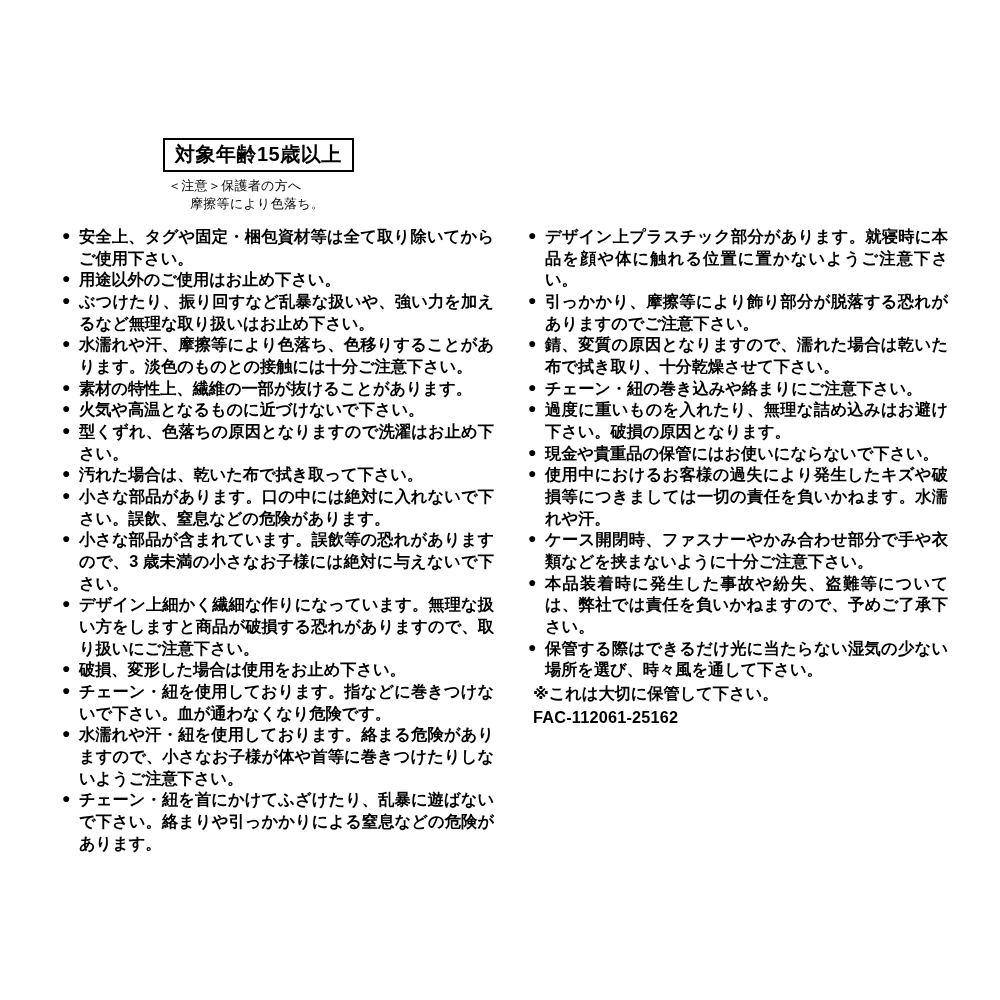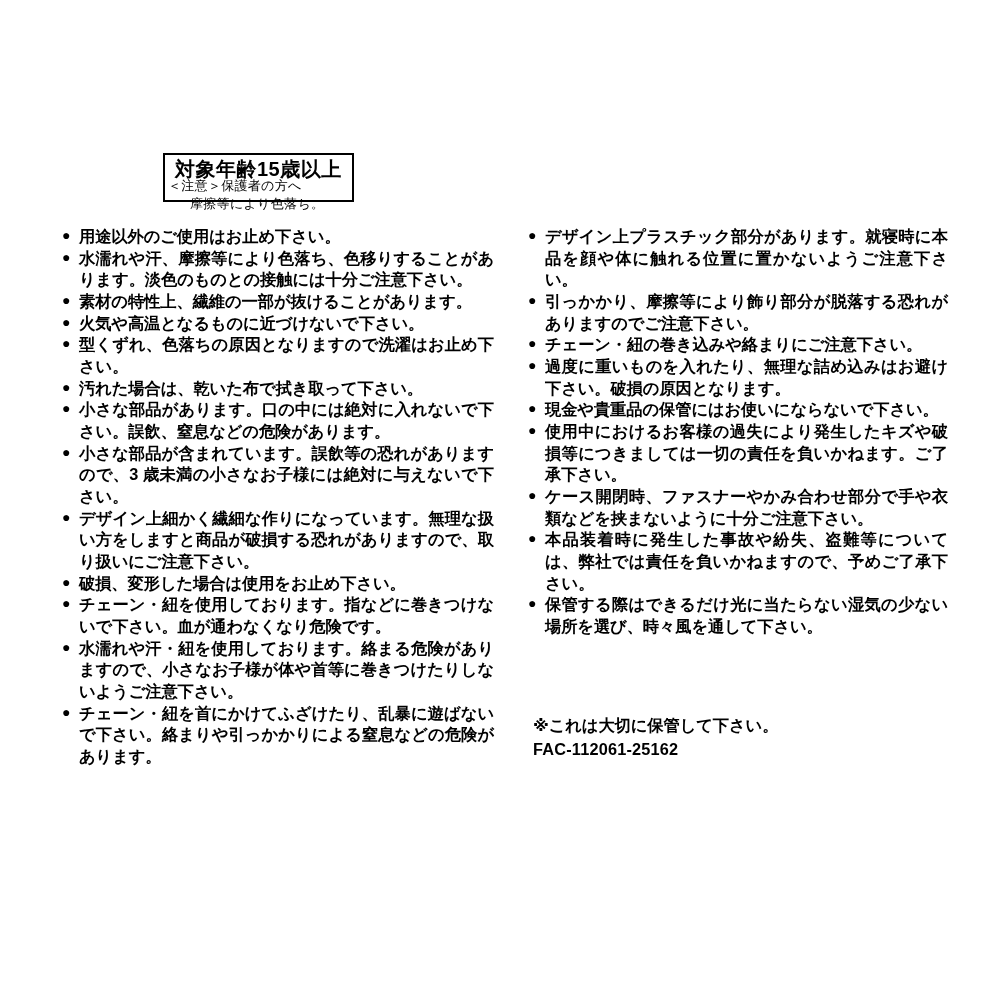--- a/index.html
+++ b/index.html
@@ -21,27 +21,26 @@
     width: 1000px;
     height: 1000px;
     background: #fff;
   }
   
   .age-box {
     position: absolute;
     left: 163px;
     top: 138px;
     border: 2px solid #000;
-    padding: 3px 10px 20px 10px;
+    padding: 3px 10px 5px 10px;
     font-size: 20px;
     font-weight: 700;
     letter-spacing: 0.5px;
     line-height: 1.1;
     white-space: nowrap;
-    margin-top: 15px;
   }
   
   .heading {
     position: absolute;
     left: 168px;
     top: 177px;
     font-size: 13px;
     font-weight: 400;
     line-height: 1.35;
     letter-spacing: 0.3px;
@@ -78,21 +77,21 @@
   .bullet::before {
     content: "\25CF";
     position: absolute;
     left: 0;
     top: 0;
     font-size: 14px;
   }
   .note {
     position: absolute;
     left: 533px;
-    top: 714px;
+    top: 682px;
     font-size: 16.3px;
     font-weight: 700;
     line-height: 1.45;
     letter-spacing: -0.1px;
   }
   .note .code {
     display: block;
     letter-spacing: 0.2px;
   }
 </style>
@@ -102,42 +101,45 @@
 <div class="page">
 
   <div class="age-box">対象年齢15歳以上</div>
 
   <div class="heading">
     <span>＜注意＞保護者の方へ</span>
     <span class="line2">摩擦等により色落ち。</span>
   </div>
 
   <div class="col col-left">
+    <div class="bullet">安全上、タグや固定・梱包資材等は全て取り除いてからご使用下さい。</div>
     <div class="bullet">用途以外のご使用はお止め下さい。</div>
+    <div class="bullet">ぶつけたり、振り回すなど乱暴な扱いや、強い力を加えるなど無理な取り扱いはお止め下さい。</div>
     <div class="bullet">水濡れや汗、摩擦等により色落ち、色移りすることがあります。淡色のものとの接触には十分ご注意下さい。</div>
     <div class="bullet">素材の特性上、繊維の一部が抜けることがあります。</div>
     <div class="bullet">火気や高温となるものに近づけないで下さい。</div>
     <div class="bullet">型くずれ、色落ちの原因となりますので洗濯はお止め下さい。</div>
     <div class="bullet">汚れた場合は、乾いた布で拭き取って下さい。</div>
     <div class="bullet">小さな部品があります。口の中には絶対に入れないで下さい。誤飲、窒息などの危険があります。</div>
     <div class="bullet">小さな部品が含まれています。誤飲等の恐れがありますので、3 歳未満の小さなお子様には絶対に与えないで下さい。</div>
     <div class="bullet">デザイン上細かく繊細な作りになっています。無理な扱い方をしますと商品が破損する恐れがありますので、取り扱いにご注意下さい。</div>
     <div class="bullet">破損、変形した場合は使用をお止め下さい。</div>
     <div class="bullet">チェーン・紐を使用しております。指などに巻きつけないで下さい。血が通わなくなり危険です。</div>
     <div class="bullet">水濡れや汗・紐を使用しております。絡まる危険がありますので、小さなお子様が体や首等に巻きつけたりしないようご注意下さい。</div>
     <div class="bullet">チェーン・紐を首にかけてふざけたり、乱暴に遊ばないで下さい。絡まりや引っかかりによる窒息などの危険があります。</div>
   </div>
 
   <div class="col col-right">
     <div class="bullet">デザイン上プラスチック部分があります。就寝時に本品を顔や体に触れる位置に置かないようご注意下さい。</div>
     <div class="bullet">引っかかり、摩擦等により飾り部分が脱落する恐れがありますのでご注意下さい。</div>
+    <div class="bullet">錆、変質の原因となりますので、濡れた場合は乾いた布で拭き取り、十分乾燥させて下さい。</div>
     <div class="bullet">チェーン・紐の巻き込みや絡まりにご注意下さい。</div>
     <div class="bullet">過度に重いものを入れたり、無理な詰め込みはお避け下さい。破損の原因となります。</div>
     <div class="bullet">現金や貴重品の保管にはお使いにならないで下さい。</div>
-    <div class="bullet">使用中におけるお客様の過失により発生したキズや破損等につきましては一切の責任を負いかねます。ご了承下さい。</div>
+    <div class="bullet">使用中におけるお客様の過失により発生したキズや破損等につきましては一切の責任を負いかねます。水濡れや汗。</div>
     <div class="bullet">ケース開閉時、ファスナーやかみ合わせ部分で手や衣類などを挟まないように十分ご注意下さい。</div>
     <div class="bullet">本品装着時に発生した事故や紛失、盗難等については、弊社では責任を負いかねますので、予めご了承下さい。</div>
     <div class="bullet">保管する際はできるだけ光に当たらない湿気の少ない場所を選び、時々風を通して下さい。</div>
   </div>
 
   <div class="note">
     <span>※これは大切に保管して下さい。</span>
     <span class="code">FAC-112061-25162</span>
   </div>
 

